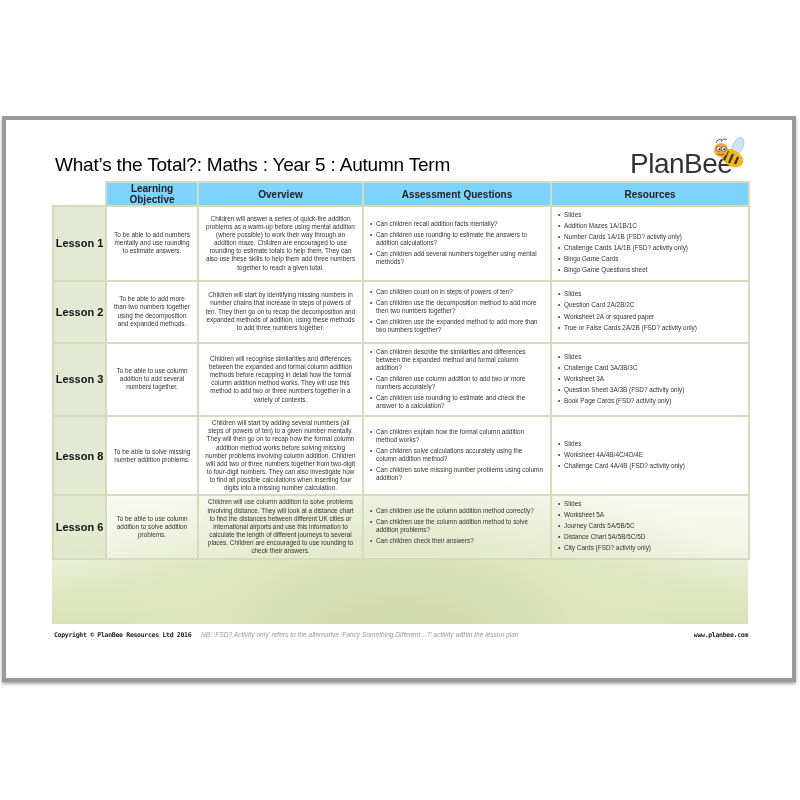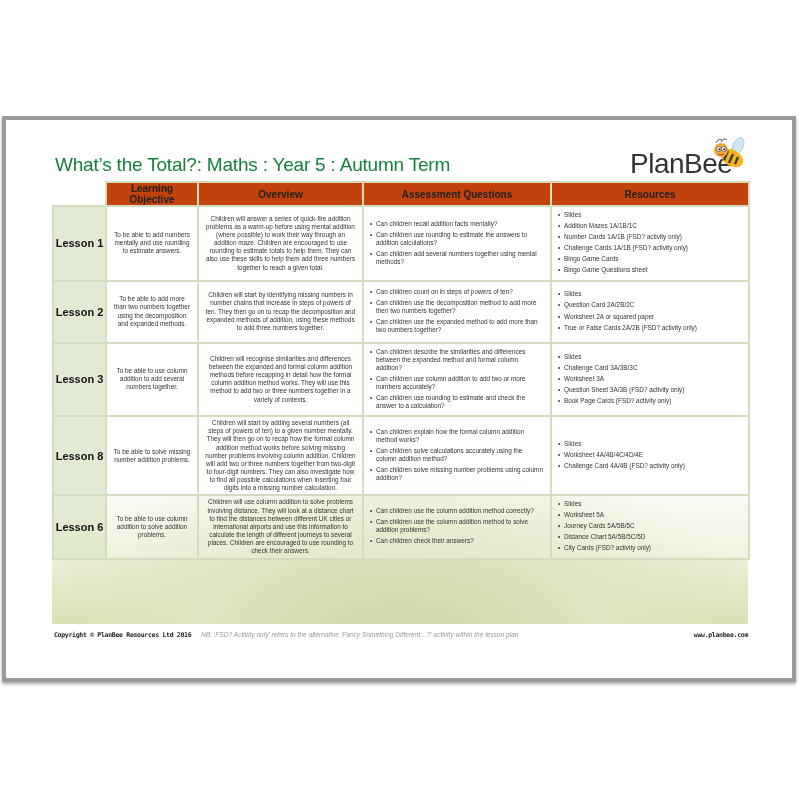--- a/index.html
+++ b/index.html
@@ -1,26 +1,26 @@
 <!DOCTYPE html>
 <html><head>
 <meta charset="utf-8">
 <style>
   html, body { margin:0; padding:0; }
   body { width:800px; height:800px; background:#ffffff; position:relative; overflow:hidden; font-family:"Liberation Sans", sans-serif; }
   .frame { position:absolute; left:2px; top:116px; width:794px; height:566px; background:#ffffff; border:4px solid #9a9a9a; box-sizing:border-box; box-shadow: 0 2px 3px rgba(0,0,0,0.35); }
-  .title { position:absolute; left:55px; top:154px; font-size:19px; color:#15803d; letter-spacing:-0.2px; }
+  .title { position:absolute; left:55px; top:154px; font-size:19px; color:#000000; letter-spacing:-0.2px; }
   .logo { position:absolute; left:630px; top:148px; font-size:28px; color:#333; letter-spacing:-0.5px; }
   .bee { position:absolute; left:708px; top:136px; width:42px; height:36px; }
   .table-wrap { position:absolute; left:52px; top:181px; width:696px; height:443px; }
   .landscape { position:absolute; left:52px; top:460px; width:696px; height:164px; pointer-events:none;
      background: radial-gradient(ellipse at 50% 110%, #cfd8a6 0%, #dde4bf 40%, rgba(233,238,213,0) 75%),
                  linear-gradient(to bottom, rgba(255,255,255,0) 0%, rgba(222,230,190,0.55) 55%, rgba(206,218,160,0.8) 100%); }
   table { border-collapse:collapse; width:696px; table-layout:fixed; position:relative; }
-  th { background:#c2410c; border:2px solid #d3dcbc; font-size:10px; font-weight:bold; color:#222; height:20px; padding:0; }
+  th { background:#7dd3fc; border:2px solid #d3dcbc; font-size:10px; font-weight:bold; color:#222; height:20px; padding:0; }
   th.blank { background:transparent; border:none; border-right:2px solid #d3dcbc; border-bottom:2px solid #d3dcbc; }
   td { border:2px solid #d3dcbc; font-size:6.4px; line-height:8.1px; color:#333; vertical-align:middle; padding:2px 6px; background:rgba(255,255,255,0.92); }
   td.lesson { background:#e3ead3; font-size:11px; font-weight:bold; color:#111; text-align:center; padding:0; }
   td.obj, td.ov { text-align:center; }
   tr.body-row { height:62px; }
   ul { margin:0; padding:0; list-style:none; }
   li { position:relative; padding-left:6px; margin:2px 0 3px; }
   li:before { content:"•"; position:absolute; left:0; top:0; }
   tr.faded td { background:rgba(255,255,255,0.25); }
   tr.faded td.lesson { background:rgba(220,230,200,0.7); }

